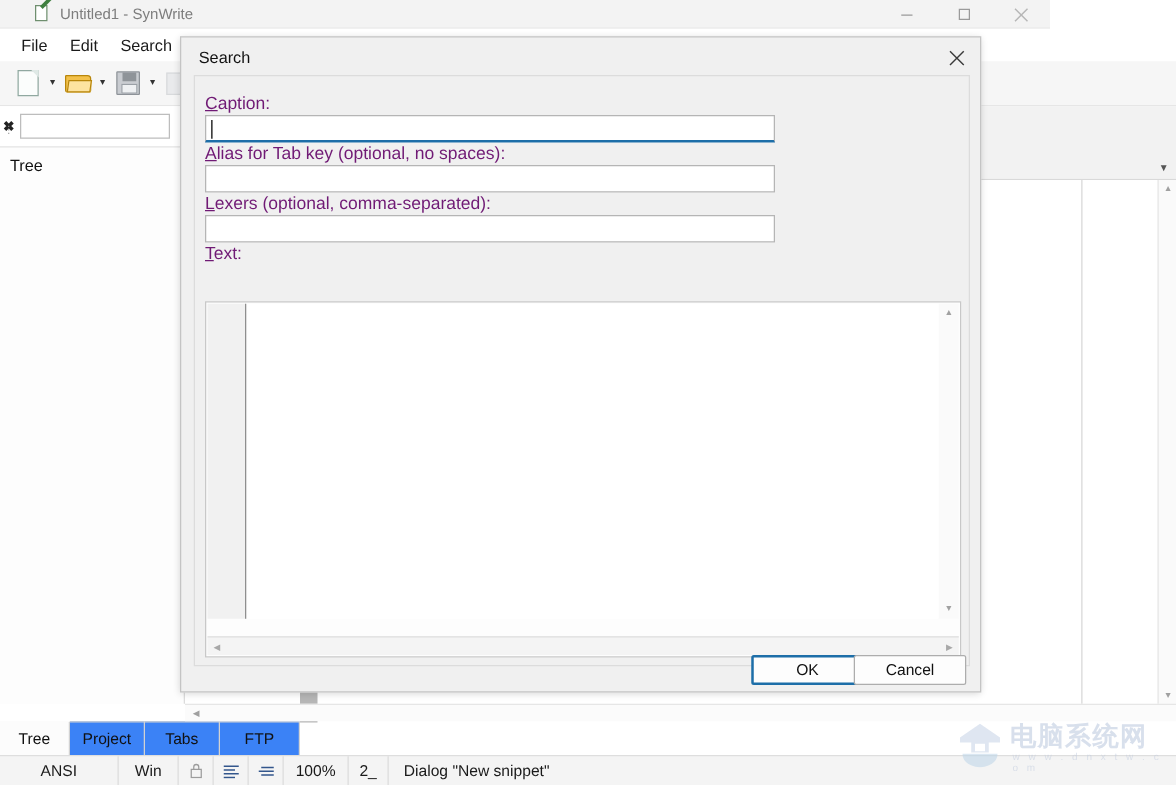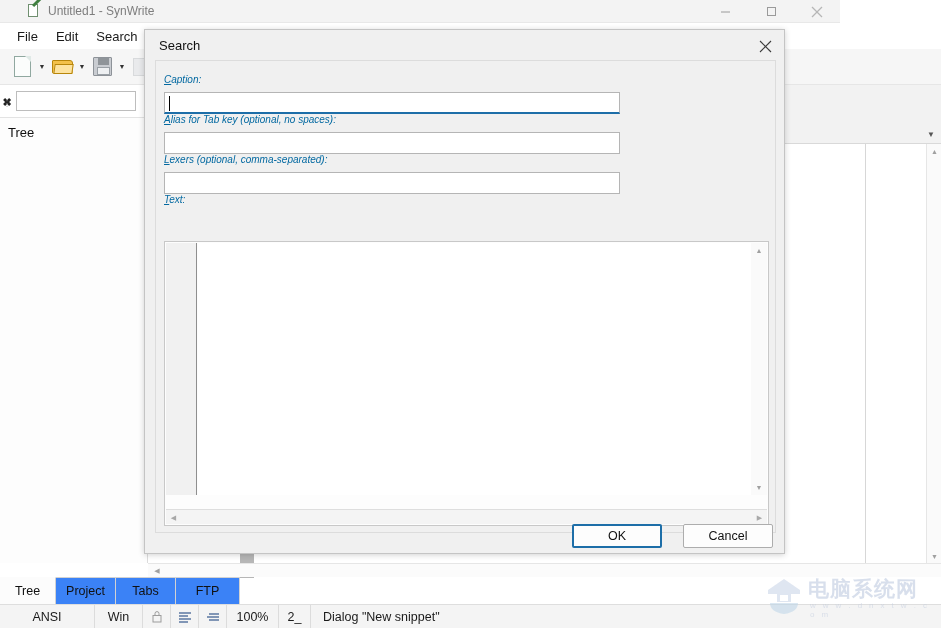--- a/index.html
+++ b/index.html
@@ -103,21 +103,21 @@
 
   
   .dialog {
     position:absolute; left:144px; top:29px; width:641px; height:525px;
     background:#f0f0f0; border:1px solid #c4c4c4;
     box-shadow: 0 1px 6px rgba(0,0,0,.18);
   }
   .dlg-title { position:absolute; left:14px; top:8px; font-size:13px; color:#111; }
   .dlg-close { position:absolute; right:4px; top:4px; width:30px; height:24px; display:flex; align-items:center; justify-content:center; color:#333; }
   .dlg-body { position:absolute; left:10px; top:30px; width:621px; height:473px; background:#f0f0f0; border:1px solid #dcdcdc; }
-  .dlg-label { position:absolute; font-size:10px; color:#0369a1;font-style:italic; }
+  .dlg-label { position:absolute; font-size:14px; color:#701a75; }
   .dlg-label u { text-decoration: underline; }
   .dlg-input { position:absolute; background:#ffffff; border:1px solid #b5b5b5; height:22px; }
   .dlg-input.focused { border:1px solid #b5b5b5; border-bottom:2px solid #1d6ea8; }
   .caret { position:absolute; left:4px; top:3px; width:1px; height:15px; background:#000; }
 
   .memo { position:absolute; left:8px; top:180px; width:605px; height:285px; background:#fdfdfd; border:1px solid #c8c8c8; }
   .memo-gutter { position:absolute; left:1px; top:1px; width:31px; height:252px; background:#f1f1f1; border-right:1px solid #8f8f8f; }
   .memo-text { position:absolute; left:33px; top:1px; right:17px; height:252px; background:#ffffff; }
   .memo-vsb { position:absolute; right:1px; top:1px; width:16px; height:252px; background:#fafafa; }
   .memo-hsb { position:absolute; left:1px; bottom:1px; right:1px; height:15px; background:#f4f4f4; border-top:1px solid #dedede; }
@@ -305,17 +305,17 @@
           <div class="sb-arrow" style="width:16px">▲</div>
           <div class="sb-arrow bottom" style="width:16px">▼</div>
         </div>
         <div class="memo-hsb">
           <div class="a" style="left:0">◀</div>
           <div class="a" style="right:0">▶</div>
         </div>
       </div>
     </div>
 
-    <div class="btn default" style="left:427px; top:494px; width:90px;">OK</div>
+    <div class="btn default" style="left:456px; top:494px; width:90px;">OK</div>
     <div class="btn" style="left:538px; top:494px; width:90px;">Cancel</div>
   </div>
 
 </div>
 
 </body></html>

